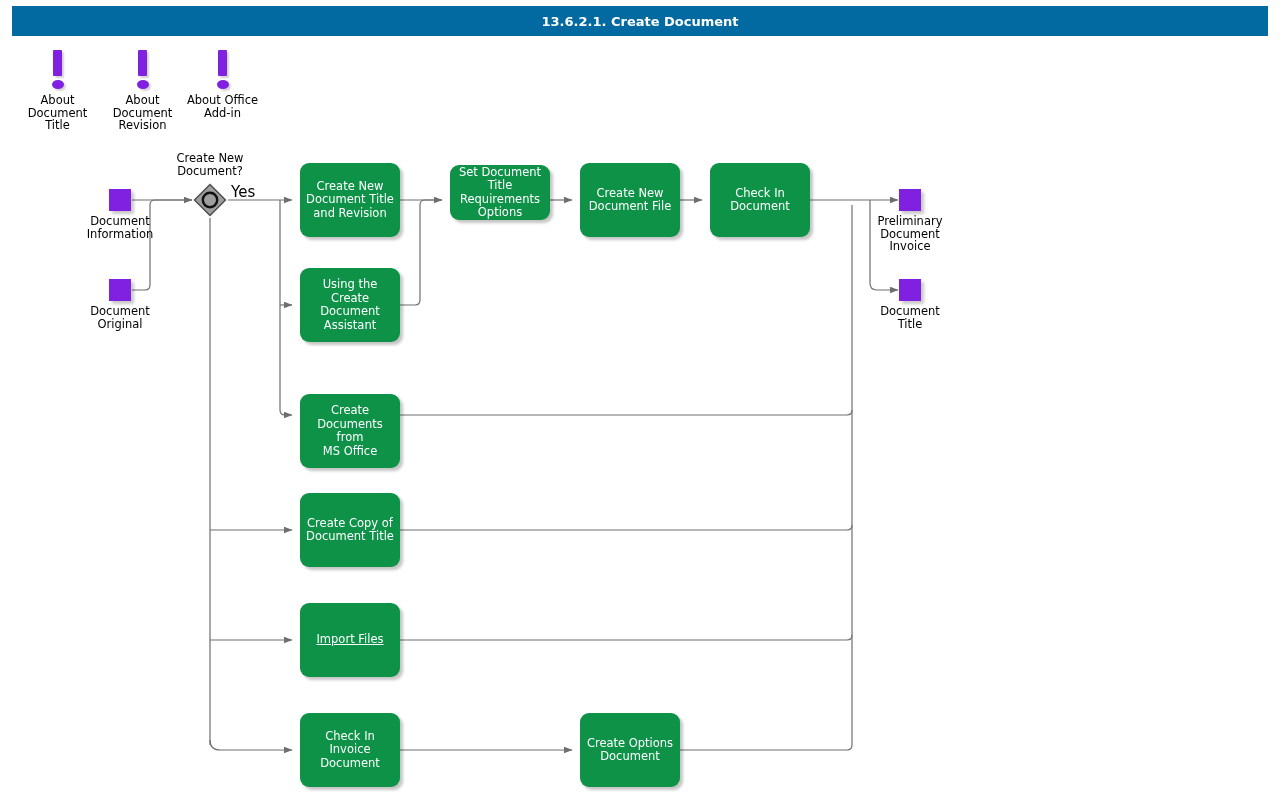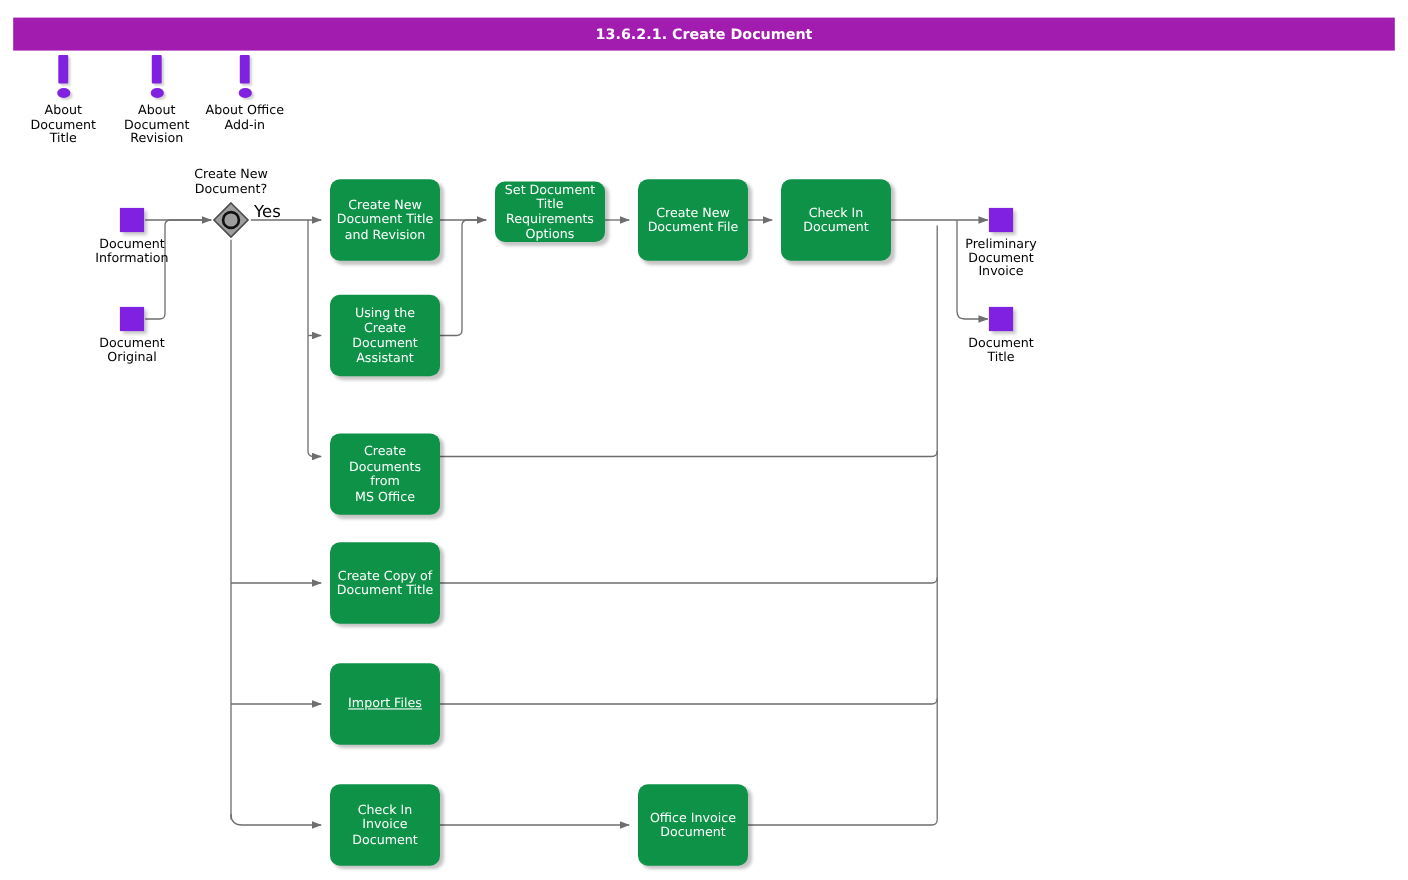--- a/index.html
+++ b/index.html
@@ -8,22 +8,22 @@
     width:1280px;height:800px;
     background:#ffffff;
     font-family:"DejaVu Sans","Liberation Sans",sans-serif;
     overflow:hidden;
     position:relative;
   }
   #canvas{position:absolute;left:0;top:0;width:1280px;height:800px;}
 
   
   .titlebar{
-    position:absolute;left:12px;top:16px;width:1256px;height:30px;
-    background:#a21caf;
+    position:absolute;left:12px;top:6px;width:1256px;height:30px;
+    background:#0369a1;
     display:flex;align-items:center;justify-content:center;
   }
   .titlebar .t{
     color:#ffffff;font-size:13px;font-weight:bold;
     font-family:"DejaVu Sans","Liberation Sans",sans-serif;
     letter-spacing:0px;
   }
 
   
   #edges{position:absolute;left:0;top:0;width:1280px;height:800px;pointer-events:none;}
@@ -215,21 +215,21 @@
 
   <div class="proc" style="left:300px;top:493px;width:100px;height:74px;">Create Copy of
 Document Title</div>
 
   <div class="proc" style="left:300px;top:603px;width:100px;height:74px;text-decoration:underline;">Import Files</div>
 
   <div class="proc" style="left:300px;top:713px;width:100px;height:74px;">Check In
 Invoice
 Document</div>
 
-  <div class="proc" style="left:580px;top:713px;width:100px;height:74px;">Office Invoice
+  <div class="proc" style="left:580px;top:713px;width:100px;height:74px;">Create Options
 Document</div>
 
   <div class="dataobj" style="left:899px;top:189px;width:22px;height:22px;">
     <span class="sq"></span>
     <span class="lbl">Preliminary
 Document
 Invoice</span>
   </div>
   <div class="dataobj" style="left:899px;top:279px;width:22px;height:22px;">
     <span class="sq"></span>

